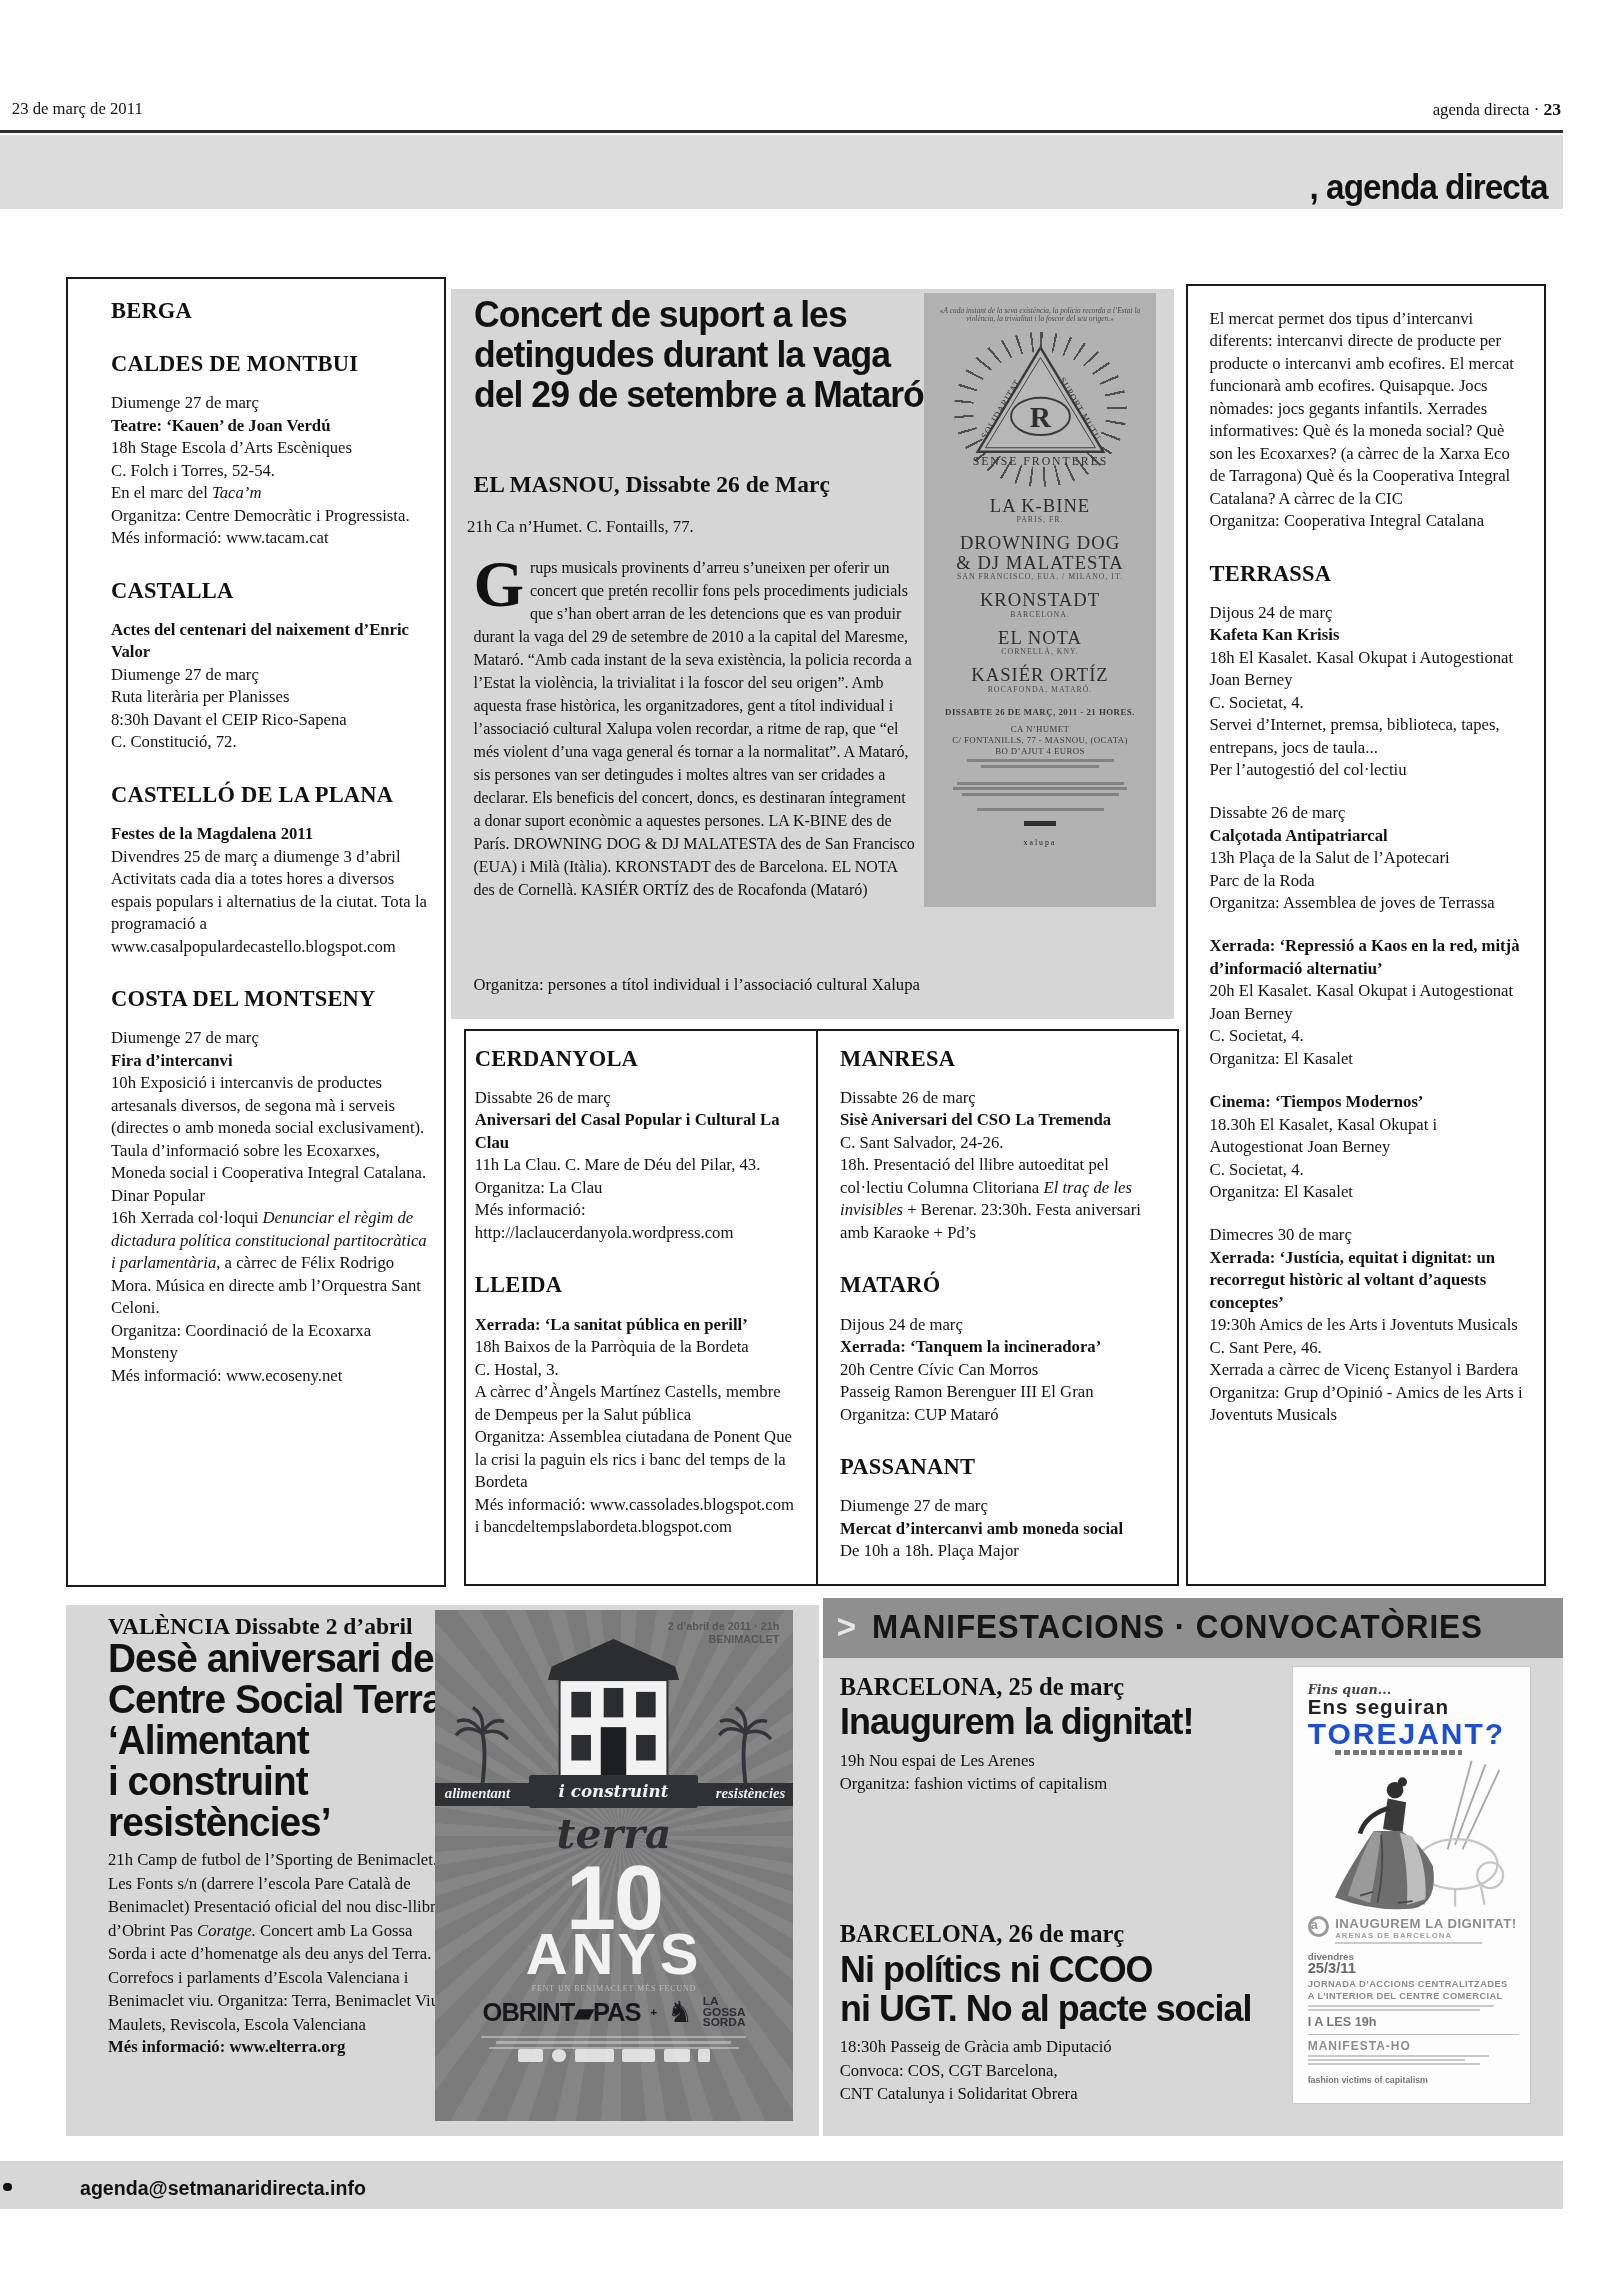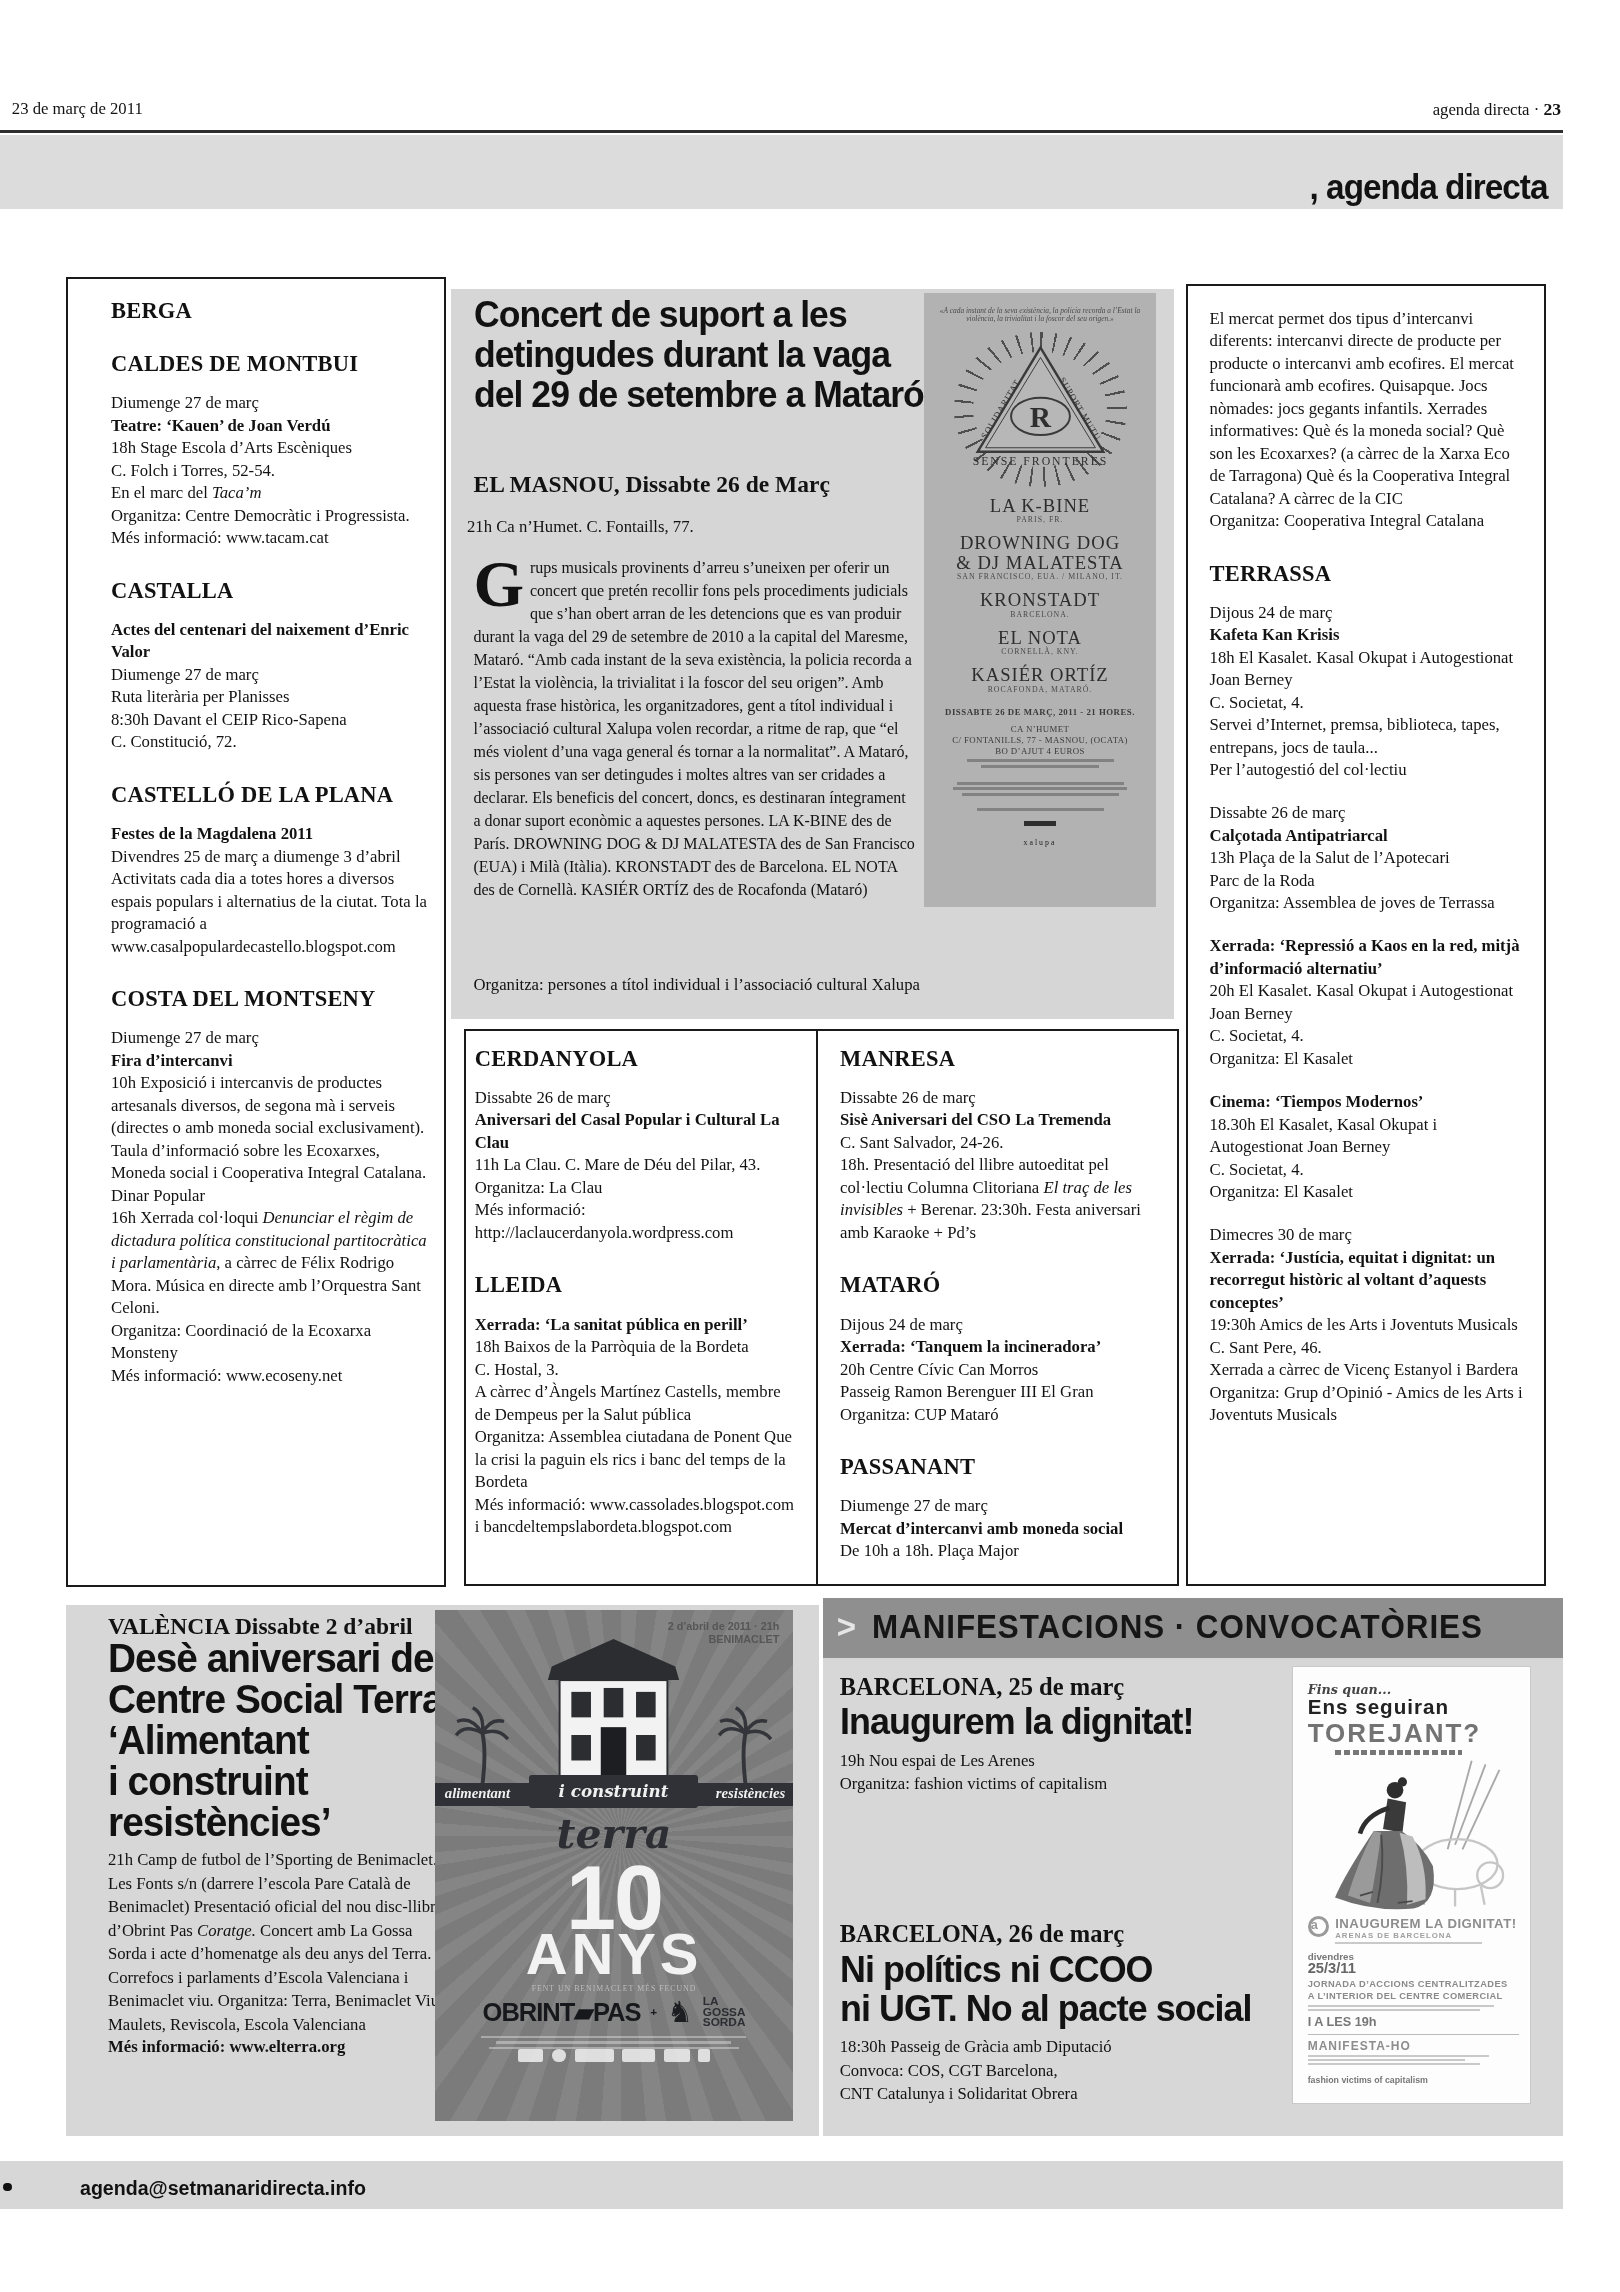--- a/index.html
+++ b/index.html
@@ -109,21 +109,21 @@
   .mani-entry .kicker{font-weight:bold;font-size:24.5px;line-height:26.5px;}
   .mani-entry h2{margin:2px 0 7.8px 0;font-family:"Liberation Sans",sans-serif;font-weight:bold;
         font-size:37px;line-height:39px;letter-spacing:-1px;white-space:pre-line;transform:scaleX(.97);transform-origin:left top;}
   .mani-entry .ln{font-size:16.7px;line-height:23.5px;}
   
   .poster3{position:absolute;left:1292px;top:1666px;width:239px;height:438px;background:#fdfdfd;
         box-sizing:border-box;padding:15.7px 11.8px 9.8px 15.7px;overflow:hidden;color:#333;
         box-shadow:0 0 0 1px #c9c9c9 inset;}
   .p3-script{font-family:"DejaVu Serif",serif;font-style:italic;font-weight:bold;font-size:12.7px;color:#444;}
   .p3-l1{font-family:"Liberation Sans",sans-serif;font-weight:bold;font-size:20.6px;letter-spacing:1px;color:#222;margin-top:-2px;}
-  .p3-l2{font-family:"Liberation Sans",sans-serif;font-weight:bold;font-size:26px;letter-spacing:2px;color:#737373;line-height:29px;}
+  .p3-l2{font-family:"Liberation Sans",sans-serif;font-weight:bold;font-size:30px;letter-spacing:2px;color:#1d4ed8;line-height:29px;}
   .p3-squig{width:127px;height:4.9px;margin:2px 0 0 27.4px;
         background:repeating-linear-gradient(90deg,#777 0 5.9px,transparent 5.9px 8.8px);}
   .p3-ill{display:block;margin:2px auto 0 auto;}
   .p3-row{display:flex;align-items:flex-start;gap:5.9px;margin-top:2px;}
   .p3-logo{width:21.6px;height:21.6px;border-radius:50%;border:3.9px solid #9a9a9a;box-sizing:border-box;
         font-family:"Liberation Sans",sans-serif;font-weight:bold;color:#9a9a9a;font-size:12.7px;line-height:13.7px;}
   .p3-title{font-family:"Liberation Sans",sans-serif;font-weight:bold;font-size:13.2px;color:#8d8d8d;letter-spacing:0.5px;}
   .p3-sub{font-family:"Liberation Sans",sans-serif;font-weight:bold;font-size:7.8px;color:#a0a0a0;letter-spacing:1px;}
   .p3-microbar{height:2px;background:#c9c9c9;margin:2px 0;}
   .p3-day{font-family:"Liberation Sans",sans-serif;font-weight:bold;font-size:9.8px;color:#777;margin-top:5.9px;}

